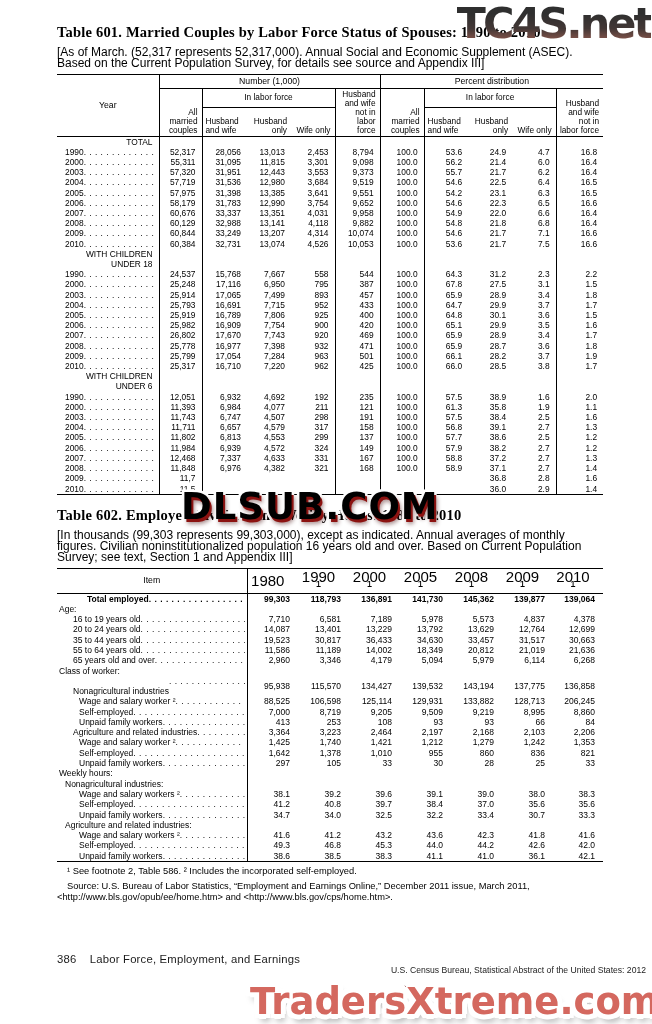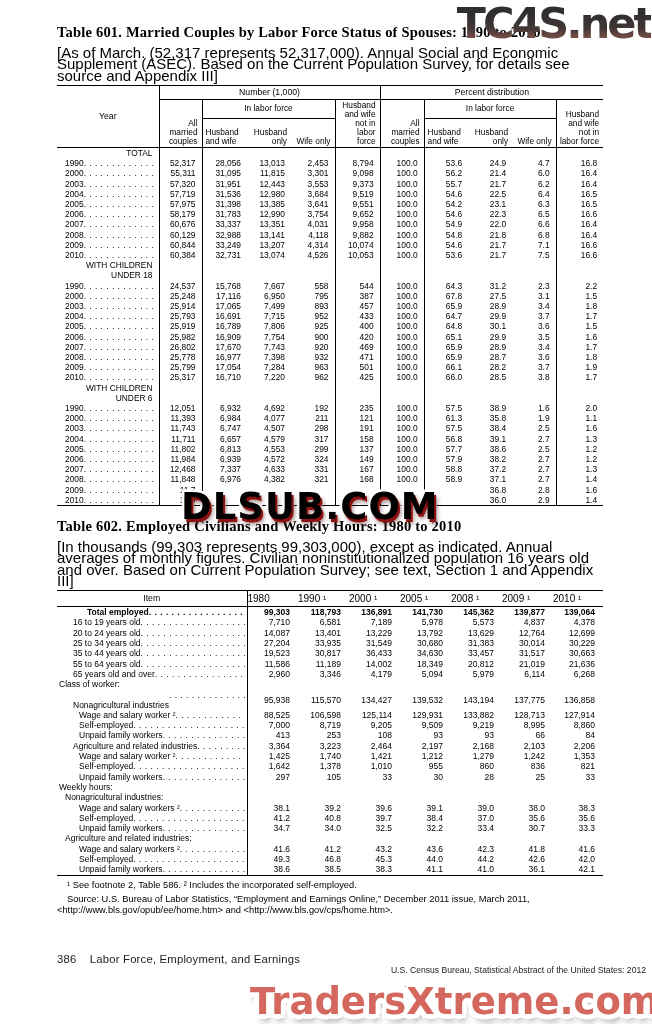--- a/index.html
+++ b/index.html
@@ -3,21 +3,21 @@
 <meta charset="utf-8">
 <style>
   html,body{margin:0;padding:0;background:#9a9a9a;}
   .page{position:relative;width:652px;height:1024px;background:#ffffff;overflow:hidden;
         font-family:"Liberation Sans",sans-serif;color:#000;}
   .content{position:absolute;left:57px;top:24px;width:546px;}
 
   
   .t-title{font-family:"Liberation Serif",serif;font-weight:bold;font-size:14.5px;
            margin:0 0 4px 0;letter-spacing:.2px;white-space:nowrap;}
-  .t-note{font-size:15px;line-height:11.3px;margin:6px 0 4px 0;width:541px;}
+  .t-note{font-size:12px;line-height:11.3px;margin:6px 0 4px 0;width:541px;}
   .t-source{font-size:9.3px;line-height:10.8px;margin:3px 0 0 0;text-indent:10px;width:546px;}
   .t-foot{font-size:9.3px;line-height:10.8px;margin:4px 0 0 0;text-indent:10px;width:546px;}
   .t-foot2{font-size:9.3px;line-height:10.8px;margin:0;}
   .sec602{margin-top:12px;}
 
   
   table{border-collapse:collapse;table-layout:fixed;width:546px;border-top:1.5px solid #000;}
   th{font-weight:normal;font-size:8.3px;line-height:9px;padding:1px 3px;vertical-align:bottom;}
   .grp{text-align:center;font-size:8.7px;padding:2px 0 2px 0;vertical-align:middle;}
   .ilfh{text-align:center;padding:2px 0;vertical-align:middle;}
@@ -41,21 +41,21 @@
   td.yr{text-align:left !important;padding:0 2px 0 8px !important;}
   .yrwrap{display:flex;}
   .ldr{flex:1;overflow:hidden;white-space:nowrap;color:#000;}
   .ldr::after{content:" . . . . . . . . . . . . . . . . . . . . . . . . . . . . . . . . . .";letter-spacing:.5px;}
   tr.sec td{text-align:center;padding:0;font-size:8.4px;line-height:9.8px;}
   tr.sec.gap td{padding-top:4px;}
   tr.gaprow td{padding-top:5px;}
   td.itemcell{text-align:left !important;}
   tr.boldrow td{font-weight:bold;}
   .itemh{text-align:center;font-size:8.7px;padding:3px 0;vertical-align:middle;}
-  .colyear{text-align:left;padding:3px 10px 3px 0;font-size:10px;vertical-align:middle;}
+  .colyear{text-align:center;padding:3px 10px 3px 0;font-size:15px;vertical-align:middle;}
 
   
   .wm-top{position:absolute;top:0px;right:1px;z-index:6;
           font-family:"DejaVu Sans",sans-serif;font-weight:bold;font-size:43px;
           letter-spacing:-3px;line-height:46px;
           background:linear-gradient(180deg,#2f2f2f 30%,#423735 62%,#8a564c 90%);
           -webkit-background-clip:text;background-clip:text;color:transparent;}
   .wm-mid{position:absolute;left:181px;top:488px;z-index:6;
           font-family:"DejaVu Sans",sans-serif;font-weight:bold;font-size:37px;line-height:38px;
           letter-spacing:1px;color:#000000;
@@ -750,20 +750,30 @@
                 </span>
               </td>
               <td>99,303</td>
               <td>118,793</td>
               <td>136,891</td>
               <td>141,730</td>
               <td>145,362</td>
               <td>139,877</td>
               <td>139,064</td>
             </tr>
+            <tr class="gaprow">
+              <td class="itemcell" style="padding-left: 2px;">Age:</td>
+              <td></td>
+              <td></td>
+              <td></td>
+              <td></td>
+              <td></td>
+              <td></td>
+              <td></td>
+            </tr>
             <tr>
               <td class="yr itemcell">
                 <span class="yrwrap">
                   <span style="padding-left: 8px;">16 to 19 years old</span>
                   <span class="ldr"></span>
                 </span>
               </td>
               <td>7,710</td>
               <td>6,581</td>
               <td>7,189</td>
@@ -783,35 +793,20 @@
               <td>13,401</td>
               <td>13,229</td>
               <td>13,792</td>
               <td>13,629</td>
               <td>12,764</td>
               <td>12,699</td>
             </tr>
             <tr>
               <td class="yr itemcell">
                 <span class="yrwrap">
-                  <span style="padding-left: 8px;">25 to 34 years old</span>
-                  <span class="ldr"></span>
-                </span>
-              </td>
-              <td>27,204</td>
-              <td>33,935</td>
-              <td>31,549</td>
-              <td>30,680</td>
-              <td>31,383</td>
-              <td>30,014</td>
-              <td>30,229</td>
-            </tr>
-            <tr>
-              <td class="yr itemcell">
-                <span class="yrwrap">
                   <span style="padding-left: 8px;">35 to 44 years old</span>
                   <span class="ldr"></span>
                 </span>
               </td>
               <td>19,523</td>
               <td>30,817</td>
               <td>36,433</td>
               <td>34,630</td>
               <td>33,457</td>
               <td>31,517</td>
@@ -878,21 +873,21 @@
                   <span style="padding-left: 14px;">Wage and salary worker ²</span>
                   <span class="ldr"></span>
                 </span>
               </td>
               <td>88,525</td>
               <td>106,598</td>
               <td>125,114</td>
               <td>129,931</td>
               <td>133,882</td>
               <td>128,713</td>
-              <td>127,914</td>
+              <td>206,245</td>
             </tr>
             <tr>
               <td class="yr itemcell">
                 <span class="yrwrap">
                   <span style="padding-left: 14px;">Self-employed</span>
                   <span class="ldr"></span>
                 </span>
               </td>
               <td>7,000</td>
               <td>8,719</td>

